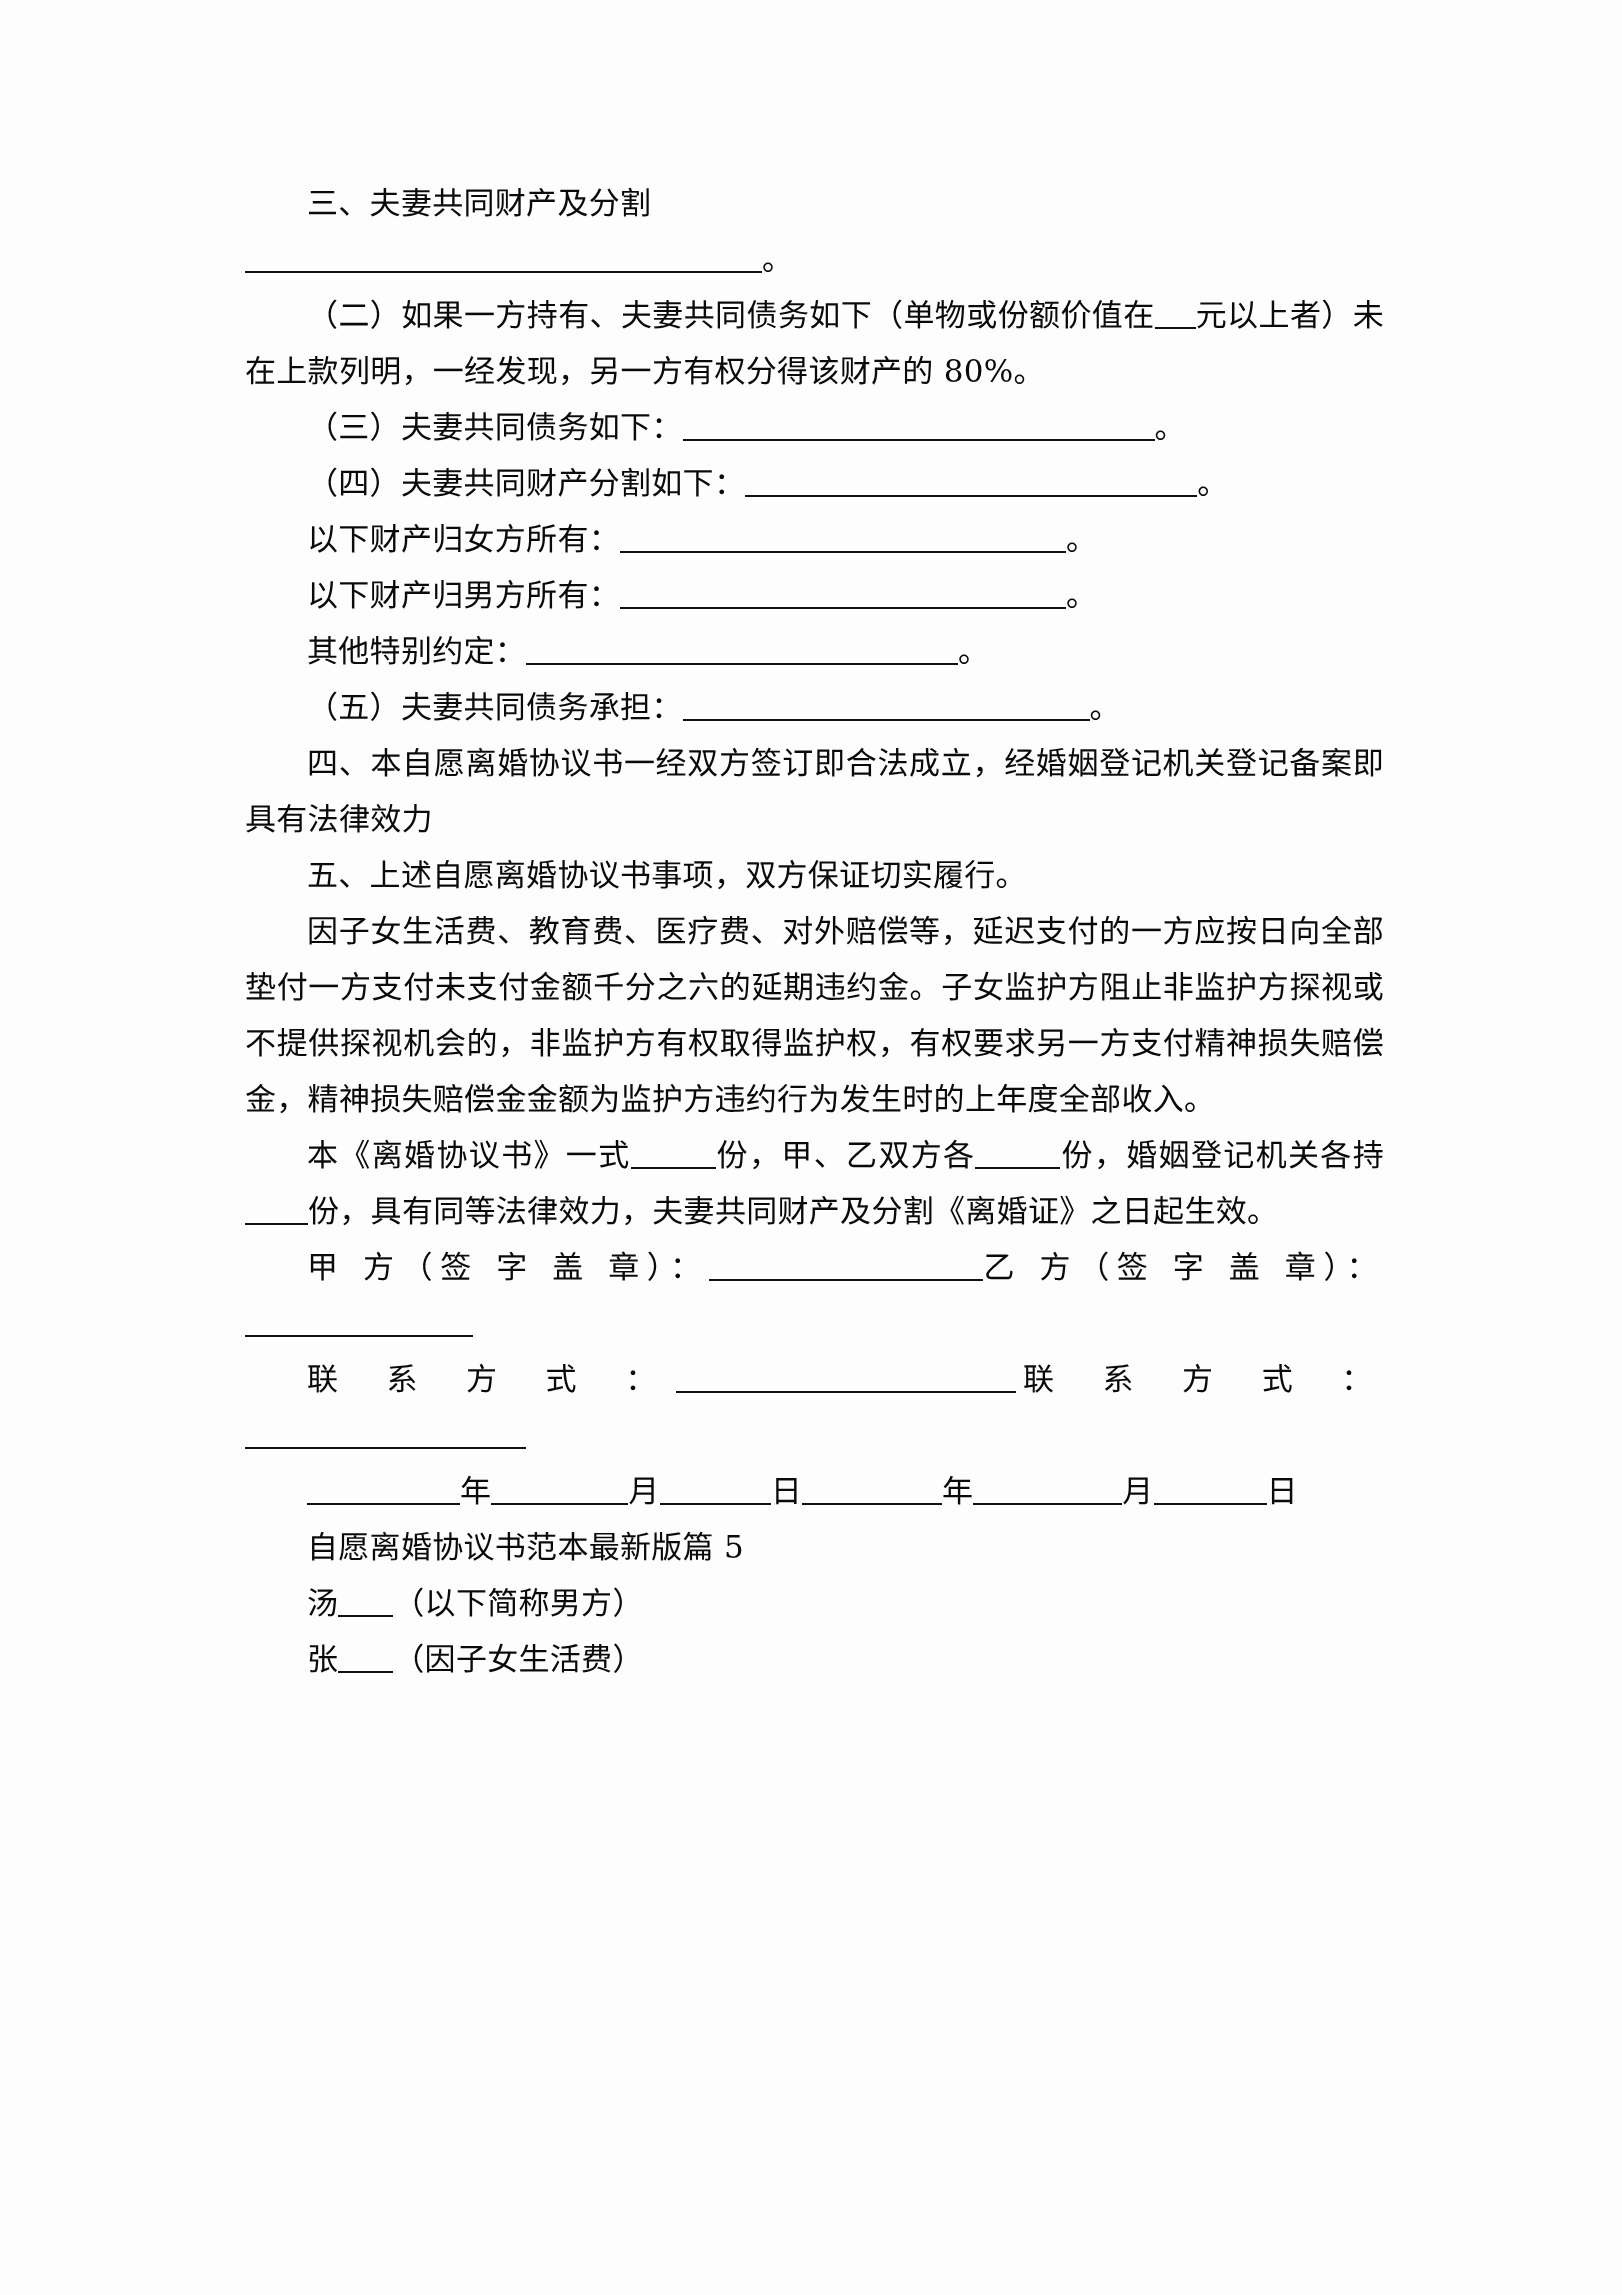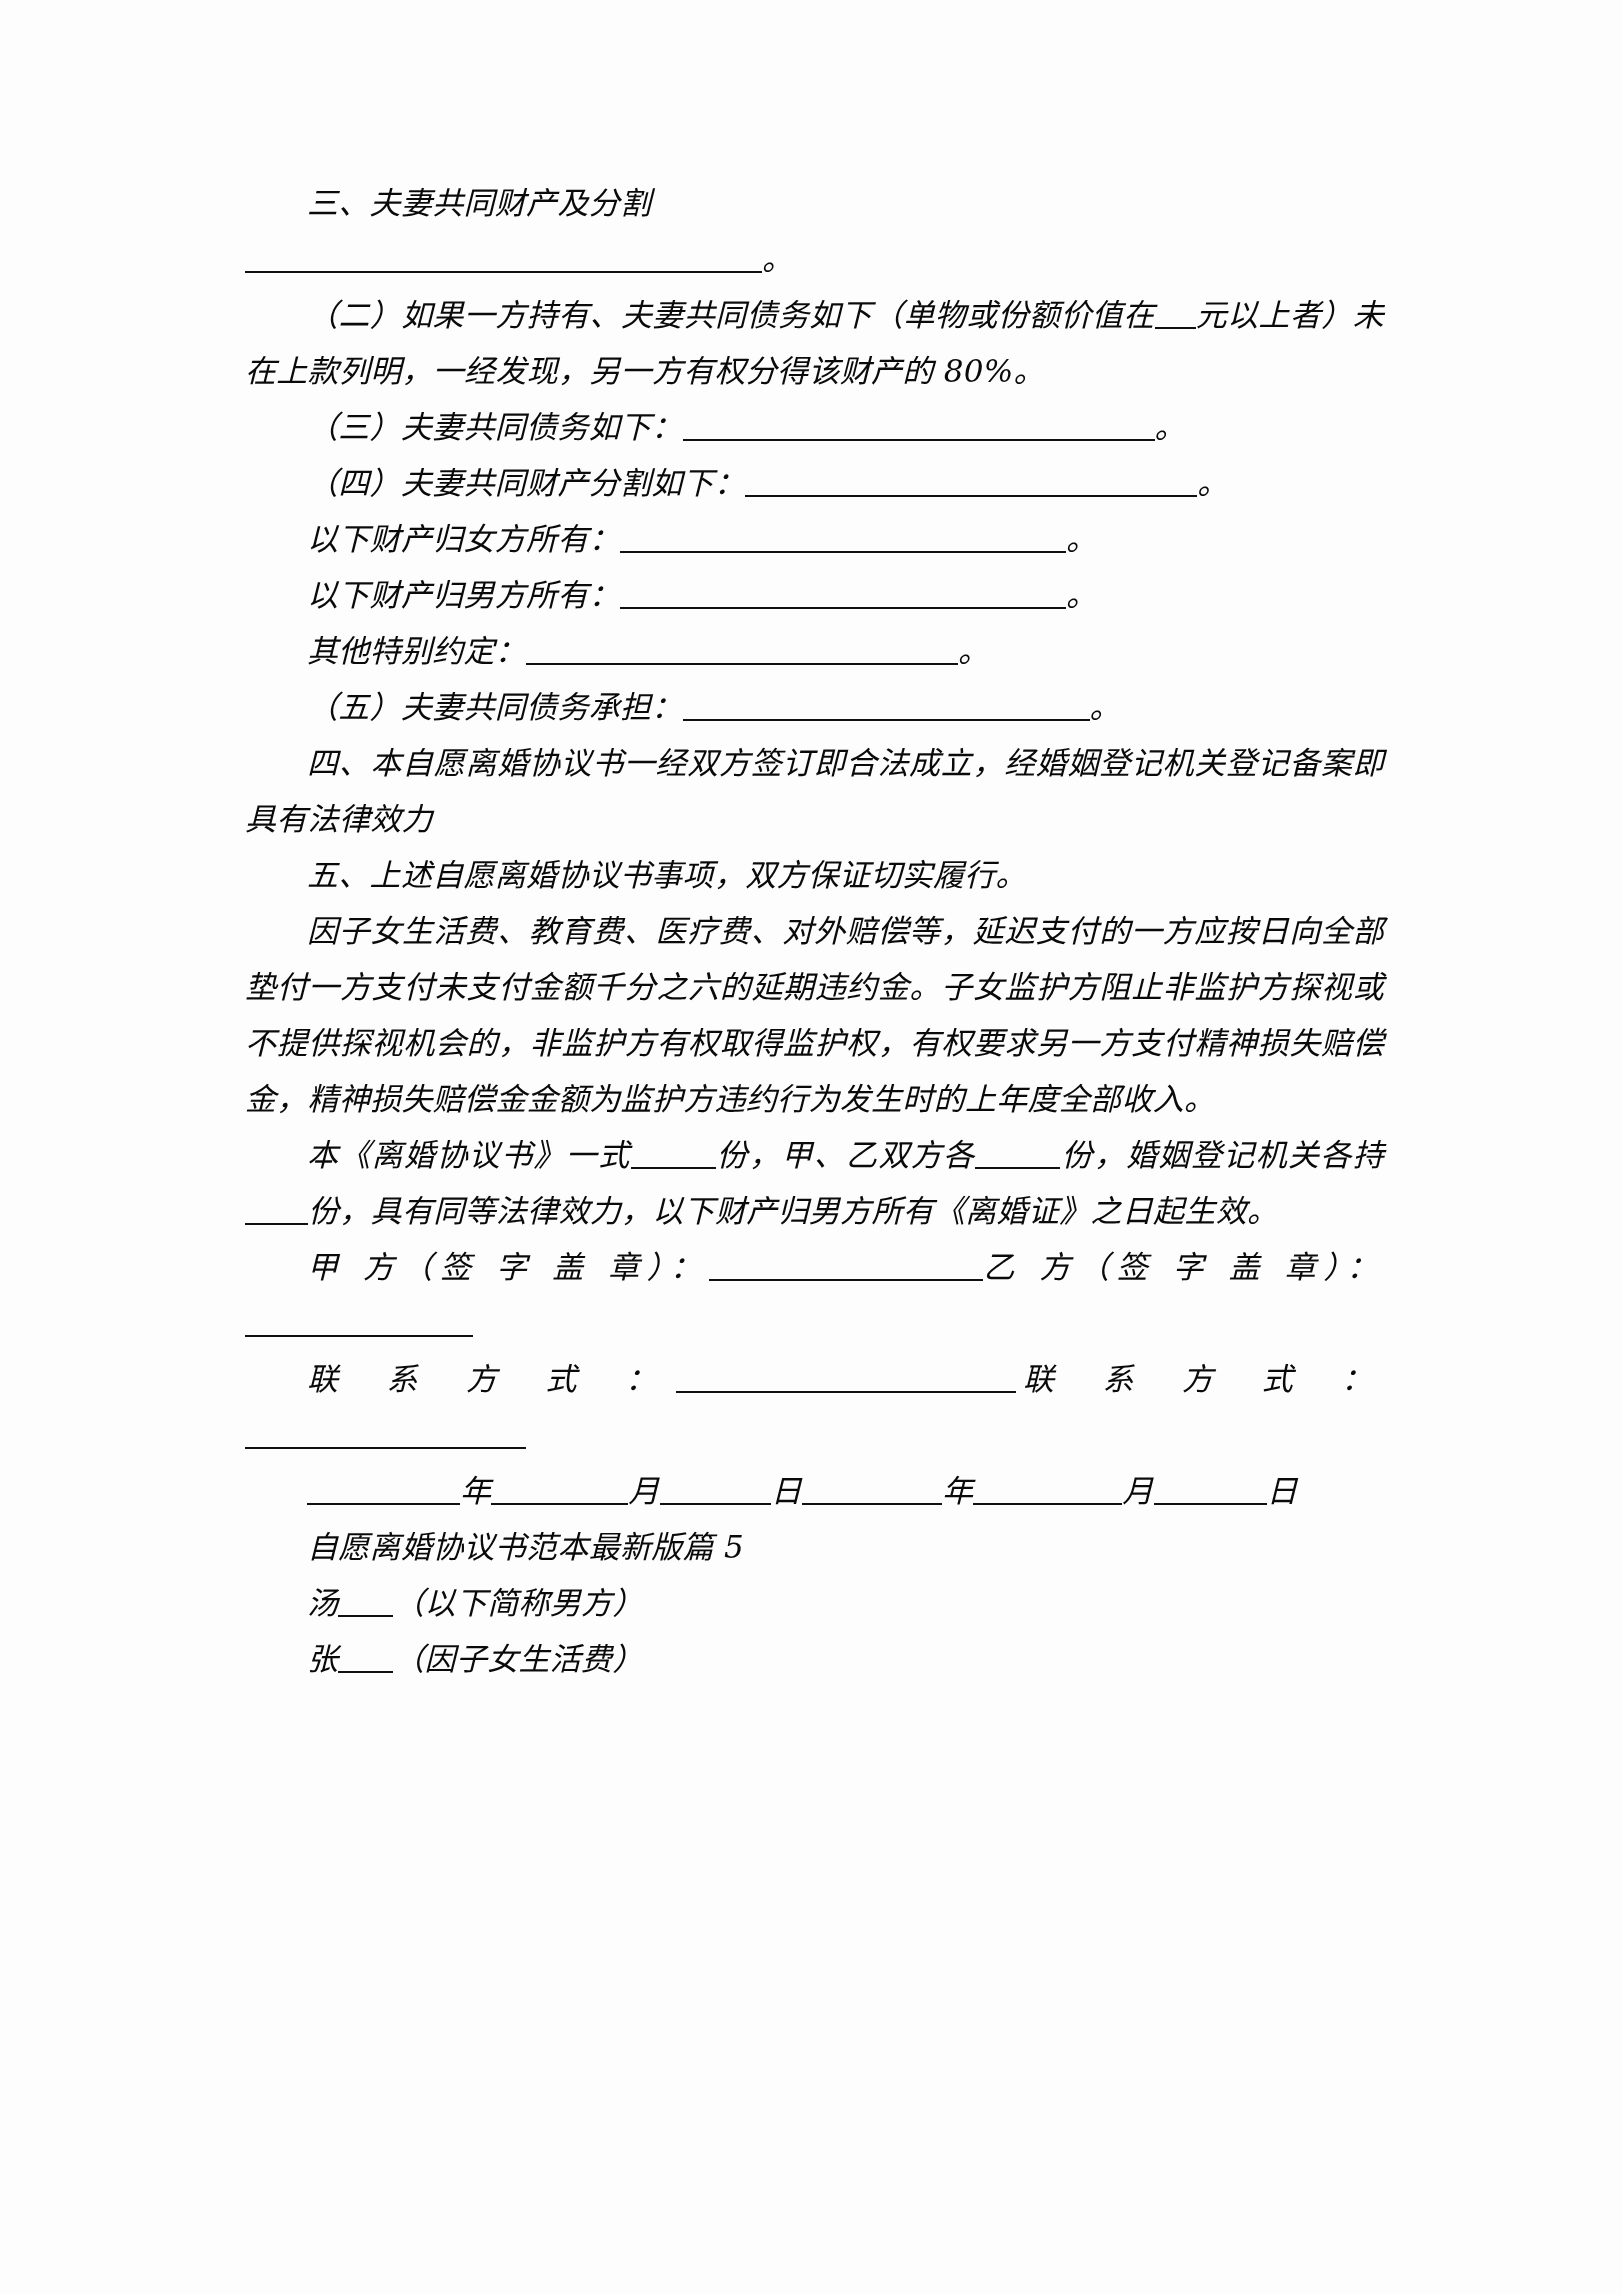--- a/index.html
+++ b/index.html
@@ -24,21 +24,20 @@
     top: 175px;
     width: 1139px;
   }
   p.para {
     margin: 0 0 0 0;
     font-size: 31px;
     line-height: 56px;
     text-align: justify;
     text-justify: inter-ideograph;
     letter-spacing: 0.3px;
-    font-style: italic;
   }
   p.indent {
     text-indent: 2em;
   }
   
   .blank {
     display: inline-block;
     border-bottom: 2px solid #111;
     vertical-align: -2.6px;
     height: 26px;
@@ -95,21 +94,21 @@
     <p class="para indent"><span>其他特别约定：</span><span class="blank w-full-g"></span><span>。</span></p>
 
     <p class="para indent"><span>（五）夫妻共同债务承担：</span><span class="blank w-full-f"></span><span>。</span></p>
 
     <p class="para indent">四、本自愿离婚协议书一经双方签订即合法成立，经婚姻登记机关登记备案即具有法律效力</p>
 
     <p class="para indent">五、上述自愿离婚协议书事项，双方保证切实履行。</p>
 
     <p class="para indent">因子女生活费、教育费、医疗费、对外赔偿等，延迟支付的一方应按日向全部垫付一方支付未支付金额千分之六的延期违约金。子女监护方阻止非监护方探视或不提供探视机会的，非监护方有权取得监护权，有权要求另一方支付精神损失赔偿金，精神损失赔偿金金额为监护方违约行为发生时的上年度全部收入。</p>
 
-    <p class="para indent"><span>本《离婚协议书》一式</span><span class="blank w-md"></span><span>份，甲、乙双方各</span><span class="blank w-md"></span><span>份，婚姻登记机关各持</span><span class="blank w-sm"></span><span>份，具有同等法律效力，以下财产归男方所有《离婚证》之日起生效。</span></p>
+    <p class="para indent"><span>本《离婚协议书》一式</span><span class="blank w-md"></span><span>份，甲、乙双方各</span><span class="blank w-md"></span><span>份，婚姻登记机关各持</span><span class="blank w-sm"></span><span>份，具有同等法律效力，夫妻共同财产及分割《离婚证》之日起生效。</span></p>
 
     <p class="para indent"><span class="sp-wide">甲 方（签 字 盖 章）：</span><span class="blank w-sign"></span><span class="sp-wide">乙 方（签 字 盖 章）：</span><span class="blank w-tail"></span></p>
 
     <p class="para indent"><span class="sp-xwide">联 系 方 式 ：</span><span class="blank w-contact"></span><span class="sp-xwide">联 系 方 式 ：</span><span class="blank w-contact2"></span></p>
 
     <p class="para indent"><span class="blank w-date"></span><span>年</span><span class="blank w-date2"></span><span>月</span><span class="blank w-date3"></span><span>日</span><span class="blank w-date4"></span><span>年</span><span class="blank w-date5"></span><span>月</span><span class="blank w-date6"></span><span>日</span></p>
 
     <p class="para indent">自愿离婚协议书范本最新版篇 5</p>
 
     <p class="para indent"><span>汤</span><span class="blank w-name"></span><span>（以下简称男方）</span></p>

